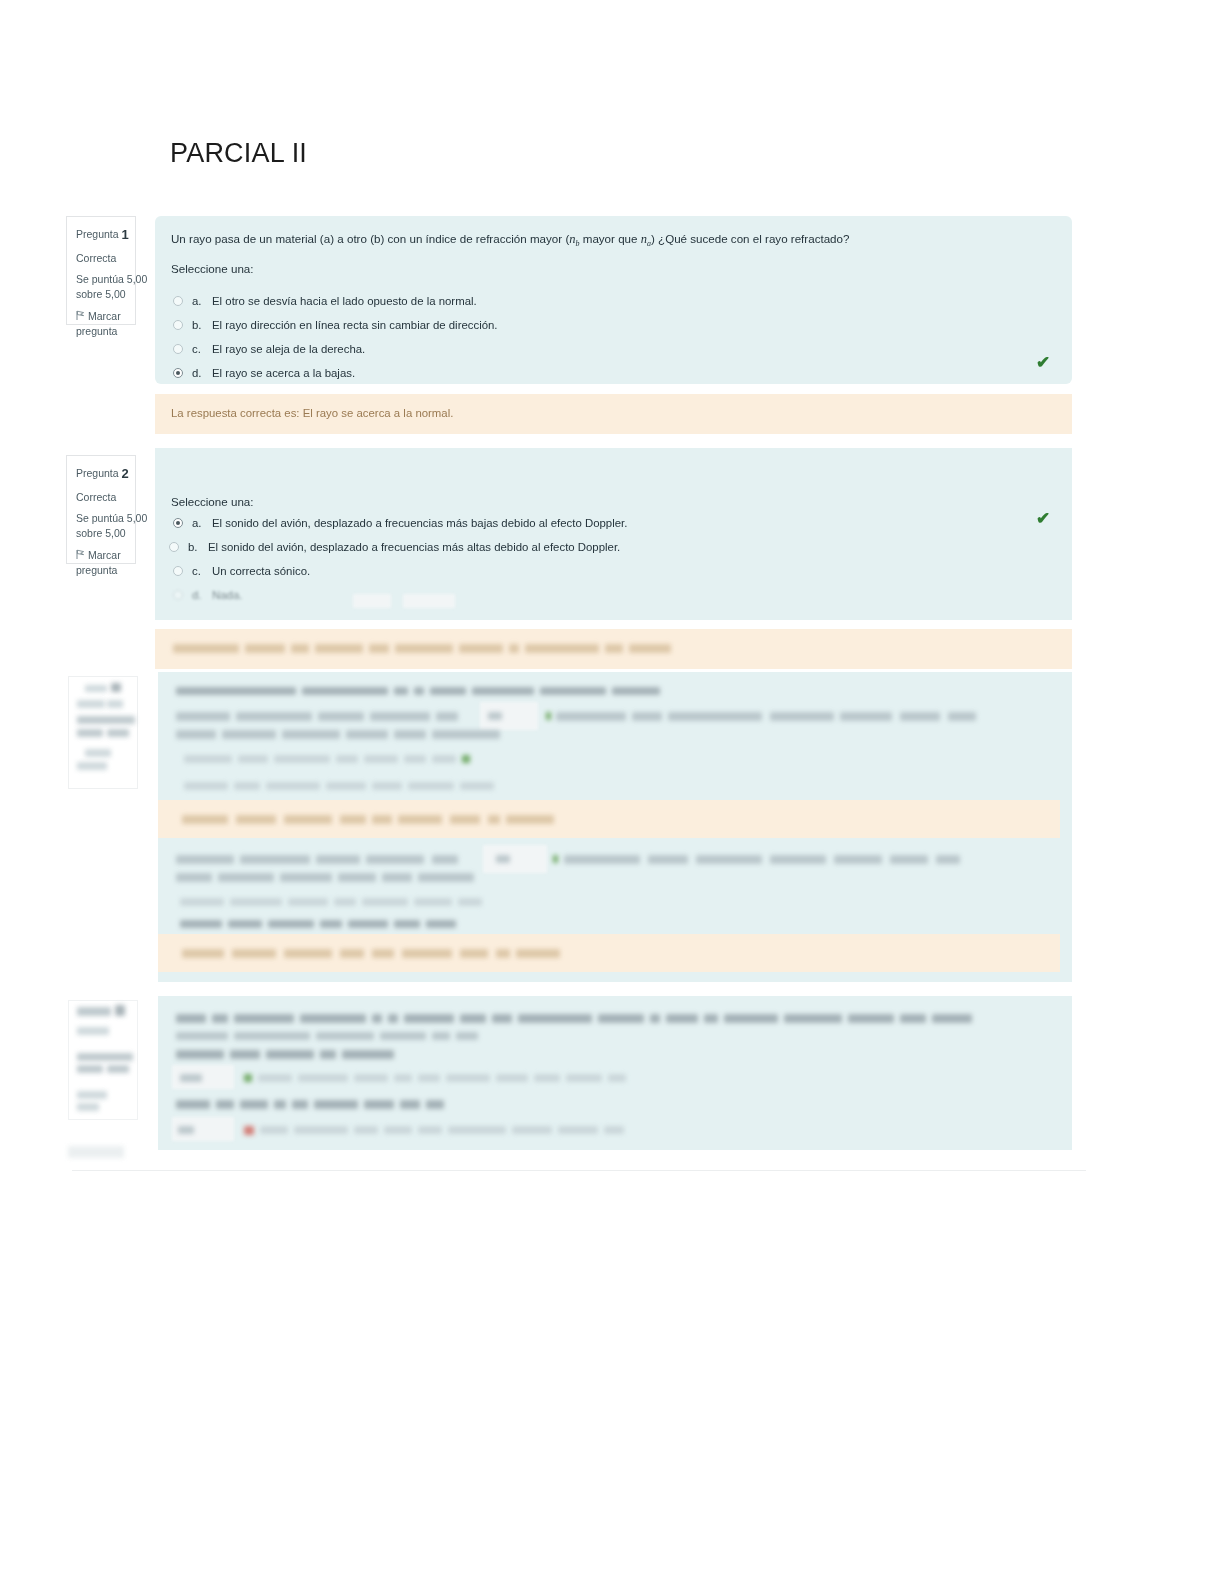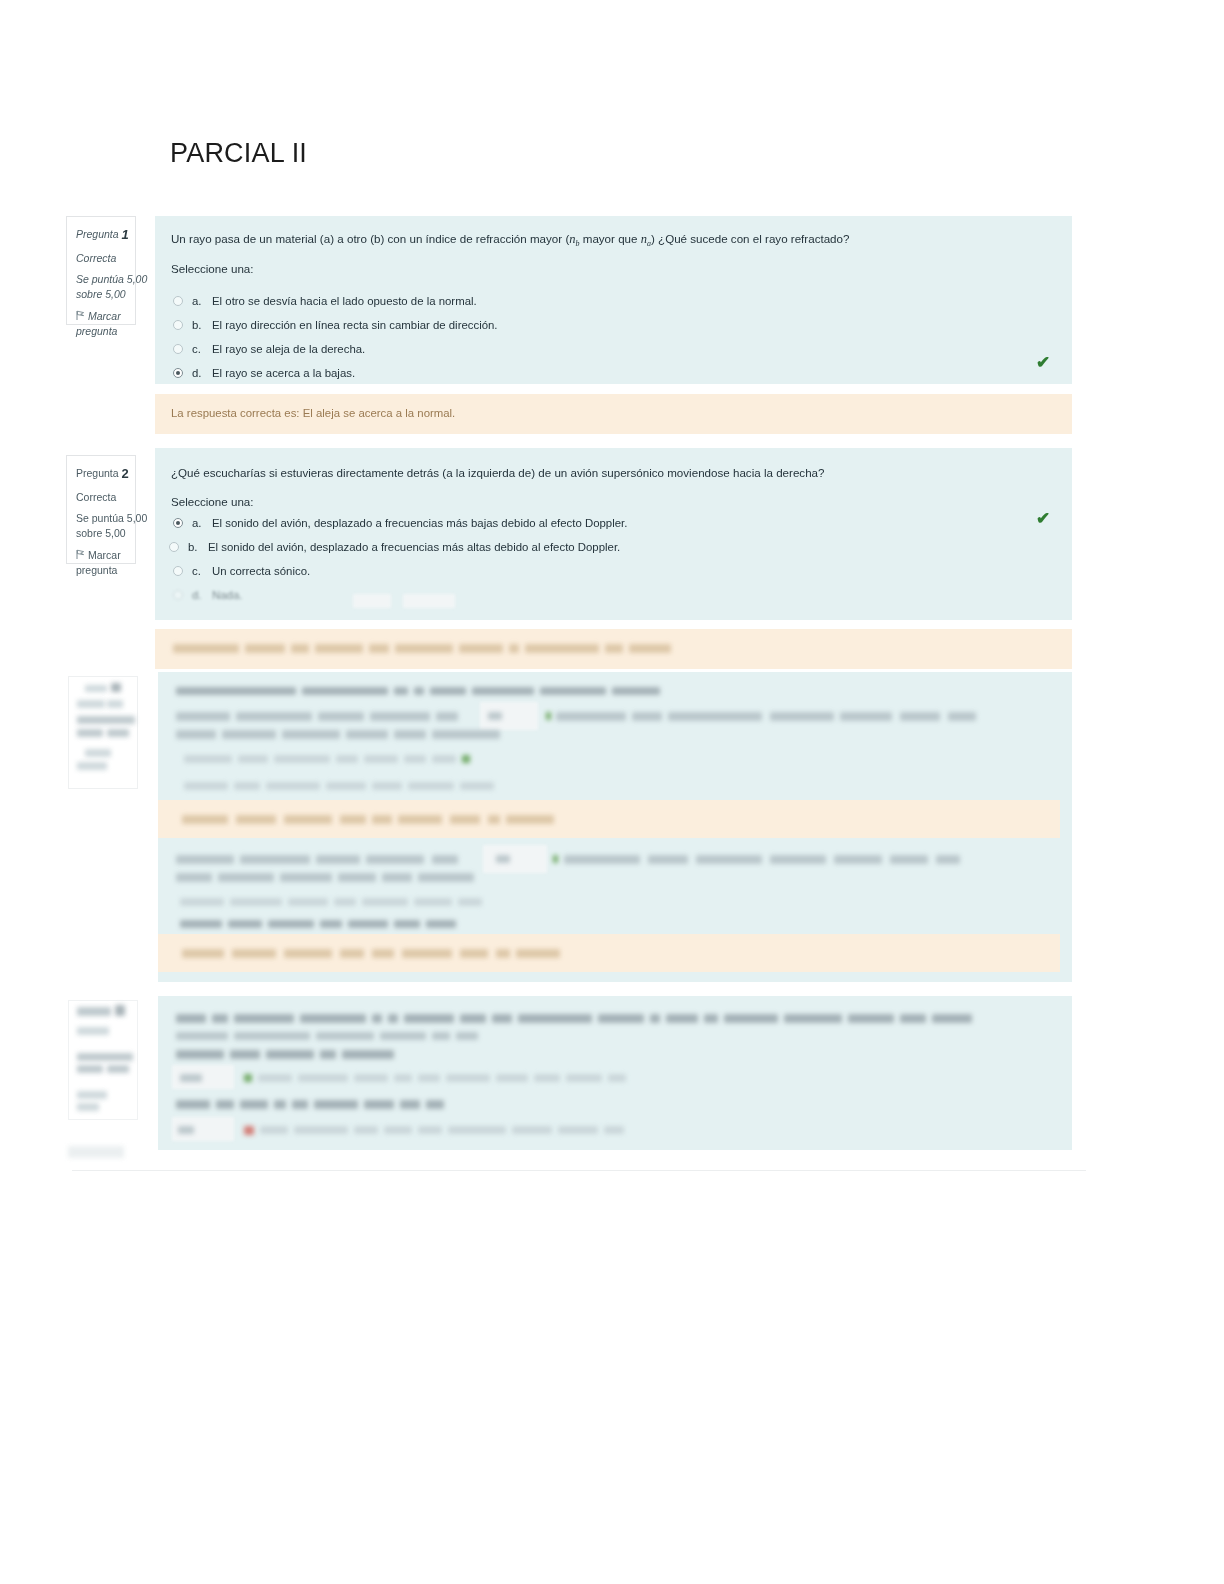--- a/index.html
+++ b/index.html
@@ -187,38 +187,38 @@
 </style>
 </head>
 <body>
 
 <div class="page">
 
   <div class="page-title">PARCIAL II</div>
 
   <div class="qrow">
 
-    <div class="qinfo" style="left:66px; top:216px; width:70px; height:109px;font-style:italic;">
+    <div class="qinfo" style="left:66px; top:216px; width:70px; height:109px;">
       <span class="ln"><span>Pregunta</span>
         <span class="qnum">1</span>
       </span>
       <span class="gap"></span>
       <span class="ln">Correcta</span>
       <span class="gap"></span>
       <span class="ln">Se puntúa 5,00</span>
       <span class="ln">sobre 5,00</span>
       <span class="gap"></span>
       <span class="ln"><span class="flag-icon"><svg width="9" height="11" viewBox="0 0 9 11">
               <path d="M1 1 L1 10" stroke="#6b7b83" stroke-width="0.9" fill="none"></path>
               <path d="M1.4 1.2 L7.6 2.6 L4.6 4.3 L7.6 5.6 L1.4 4.6 Z" stroke="#6b7b83" stroke-width="0.8" fill="none"></path>
             </svg></span><span>Marcar</span></span>
       <span class="ln">pregunta</span>
     </div>
 
-    <div class="qbody" style="left:155px; top:216px; width:917px; height:168px;">
+    <div class="qbody" style="left:155px; top:216px; width:917px; height:168px;border-radius:6px;">
 
       <div class="qtext" style="left:16px; top:14px;">
         <span>Un rayo pasa de un material (a) a otro (b) con un índice de refracción mayor (</span><i class="var">n</i><sub>b</sub><span> mayor que </span><i class="var">n</i><sub>a</sub><span>) ¿Qué sucede con el rayo refractado?</span>
       </div>
 
       <div class="seleccione" style="left:16px; top:46px;">Seleccione una:</div>
 
       <div class="opt" style="left:18px; top:79px;">
         <span class="radio"></span><span class="optletter">a.</span><span>El otro se desvía hacia el lado opuesto de la normal.</span>
       </div>
@@ -229,21 +229,21 @@
         <span class="radio"></span><span class="optletter">c.</span><span>El rayo se aleja de la derecha.</span>
       </div>
       <div class="opt" style="left:18px; top:151px;">
         <span class="radio checked"></span><span class="optletter">d.</span><span>El rayo se acerca a la bajas.</span>
       </div>
 
       <div class="tick" style="left:881px; top:138px;">✔</div>
     </div>
 
     <div class="feedback" style="left:155px; top:394px; width:917px; height:40px;">
-      <div class="feedback-text" style="left:16px; top:13px;">La respuesta correcta es: El aleja se acerca a la normal.</div>
+      <div class="feedback-text" style="left:16px; top:13px;">La respuesta correcta es: El rayo se acerca a la normal.</div>
     </div>
   </div>
 
   <div class="qrow">
 
     <div class="qinfo" style="left:66px; top:455px; width:70px; height:109px;">
       <span class="ln"><span>Pregunta</span>
         <span class="qnum">2</span>
       </span>
       <span class="gap"></span>
@@ -254,21 +254,20 @@
       <span class="gap"></span>
       <span class="ln"><span class="flag-icon"><svg width="9" height="11" viewBox="0 0 9 11">
               <path d="M1 1 L1 10" stroke="#6b7b83" stroke-width="0.9" fill="none"></path>
               <path d="M1.4 1.2 L7.6 2.6 L4.6 4.3 L7.6 5.6 L1.4 4.6 Z" stroke="#6b7b83" stroke-width="0.8" fill="none"></path>
             </svg></span><span>Marcar</span></span>
       <span class="ln">pregunta</span>
     </div>
 
     <div class="qbody" style="left:155px; top:448px; width:917px; height:172px; overflow:hidden;">
 
-      <div class="qtext" style="left:16px; top:16px;">¿Qué escucharías si estuvieras directamente detrás (a la izquierda de) de un avión supersónico moviendose hacia la derecha?</div>
 
       <div class="seleccione" style="left:16px; top:47px;">Seleccione una:</div>
 
       <div class="opt" style="left:18px; top:69px;">
         <span class="radio checked"></span><span class="optletter">a.</span><span>El sonido del avión, desplazado a frecuencias más bajas debido al efecto Doppler.</span>
       </div>
       <div class="opt" style="left:14px; top:93px;">
         <span class="radio"></span><span class="optletter">b.</span><span>El sonido del avión, desplazado a frecuencias más altas debido al efecto Doppler.</span>
       </div>
       <div class="opt" style="left:18px; top:117px;">

